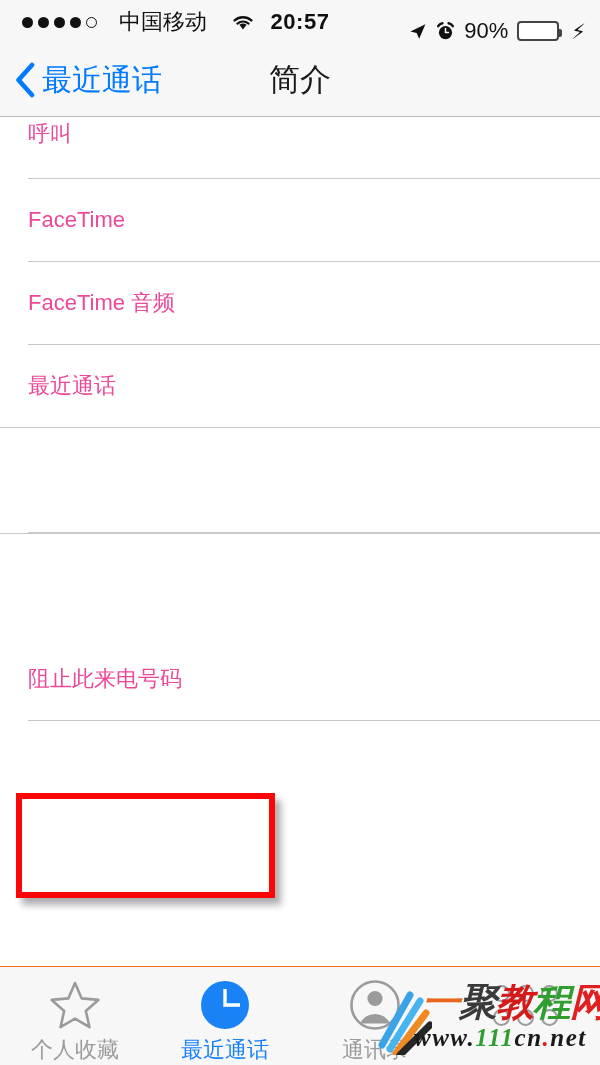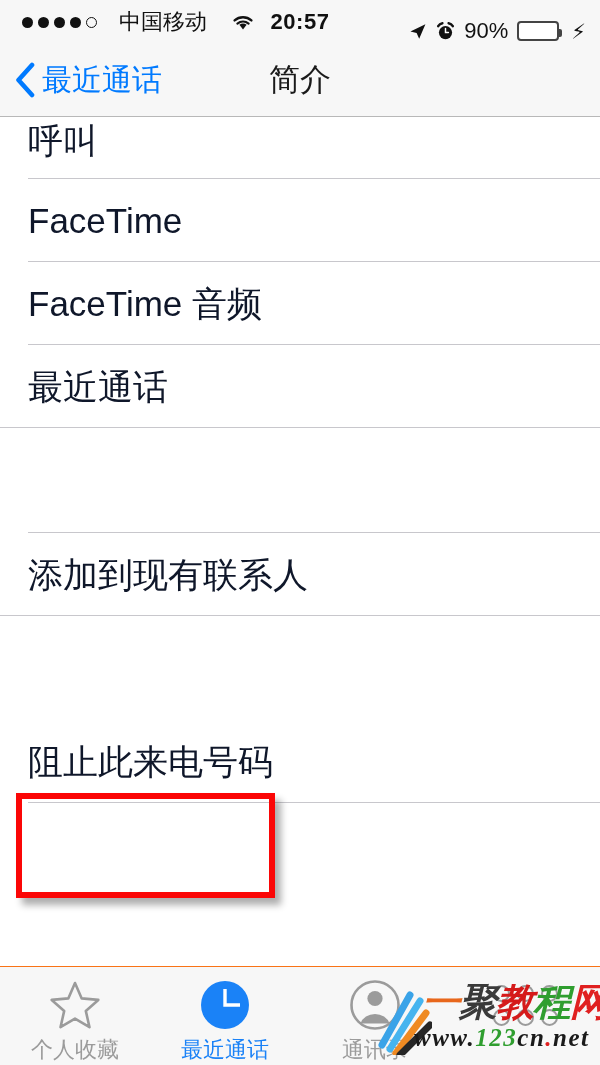--- a/index.html
+++ b/index.html
@@ -66,21 +66,21 @@
   .content{
     position:absolute; left:0; top:117px; width:600px; height:849px;
     background:#fff; overflow:hidden;
   }
   .group{ background:#fff; }
   .row{
     height:82px; display:flex; align-items:center;
     padding-left:28px; background:#fff; cursor:pointer;
     position:relative;
   }
-  .row-label{ font-size:35px; color:#0f172a; line-height:1; }
+  .row-label{ font-size:22px; color:#ec4899; line-height:1; }
   .sep{ height:1px; background:#c8c7cc; margin-left:28px; }
   .sep.full{ margin-left:0; }
   .gap{ background:#fff; }
 
   .row.clipped{ height:61px; align-items:flex-start; padding-top:6px; }
 
   
   .annot{
     position:absolute; left:16px; top:793px;
     width:259px; height:105px;
@@ -216,23 +216,20 @@
       <div class="row">
         <span class="row-label">最近通话</span>
       </div>
       <div class="sep full"></div>
     </div>
 
     <div class="gap" style="height:104px"></div>
 
     <div class="group">
       <div class="sep"></div>
-      <div class="row">
-        <span class="row-label">添加到现有联系人</span>
-      </div>
       <div class="sep full"></div>
     </div>
 
     <div class="gap" style="height:104px"></div>
 
     <div class="group">
       <div class="row">
         <span class="row-label">阻止此来电号码</span>
       </div>
       <div class="sep"></div>
@@ -291,16 +288,16 @@
   <div class="watermark">
     <span class="wm-logo">
       <svg width="62" height="64" viewBox="0 0 62 64">
         <path d="M40 4 L12 54" stroke="#3aa3e8" stroke-width="7" stroke-linecap="round"></path>
         <path d="M50 10 L20 58" stroke="#46b4ef" stroke-width="7" stroke-linecap="round"></path>
         <path d="M56 22 L26 62" stroke="#ef8a22" stroke-width="7" stroke-linecap="round"></path>
         <path d="M60 34 L30 64" stroke="#262626" stroke-width="7" stroke-linecap="round"></path>
       </svg>
     </span>
     <span class="wm-name"><span class="c1">一</span><span class="c2">聚</span><span class="c3">教</span><span class="c4">程</span><span class="c5">网</span></span>
-    <span class="wm-url"><span class="k">www.</span><span class="g">123</span><span class="k">cn</span><span class="r">.</span><span class="k">net</span></span>
+    <span class="wm-url"><span class="k">www.</span><span class="g">111</span><span class="k">cn</span><span class="r">.</span><span class="k">net</span></span>
   </div>
 
 </div>
 
 </body></html>

